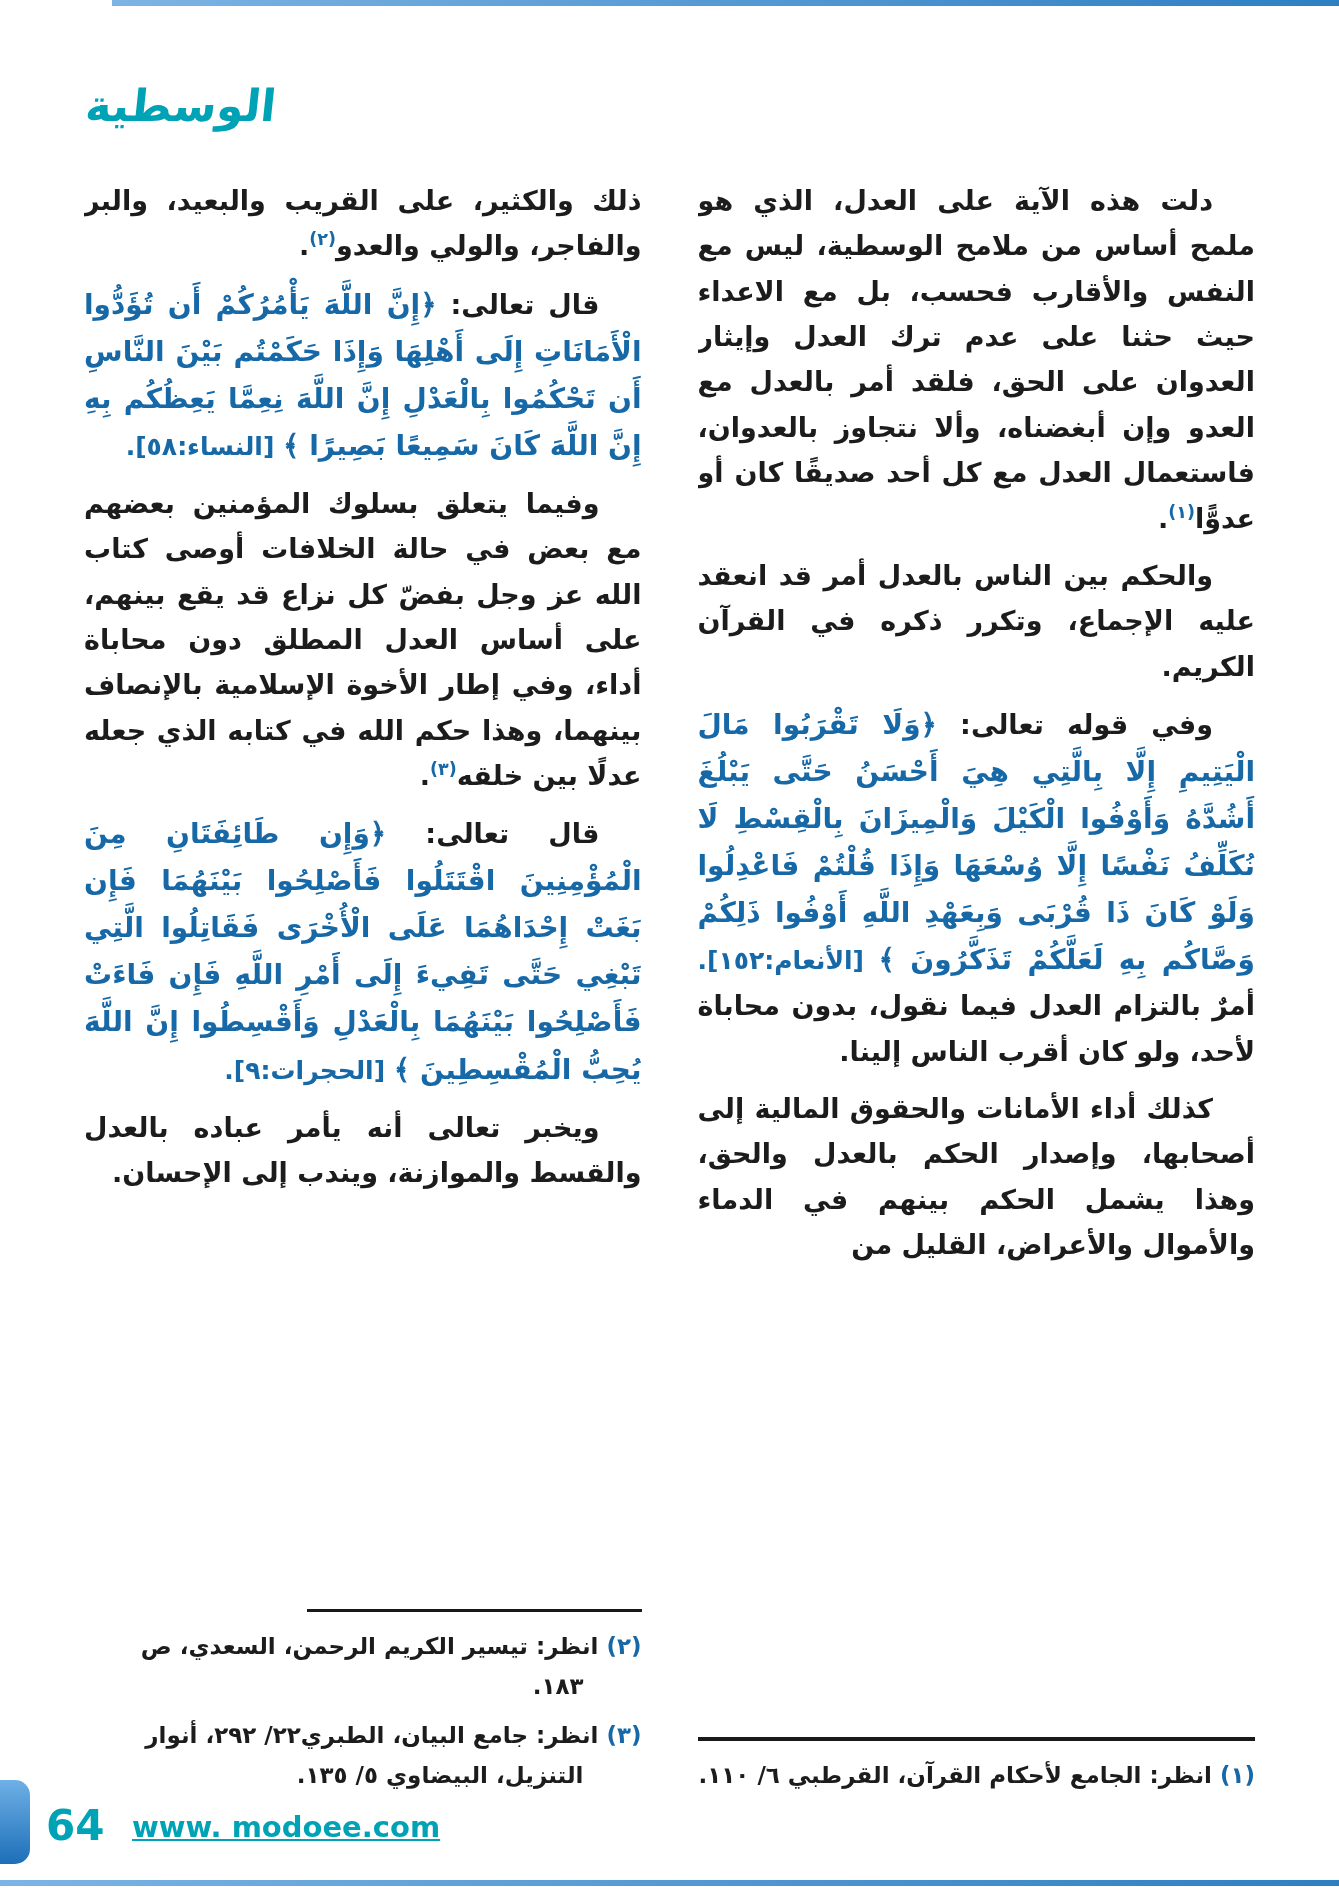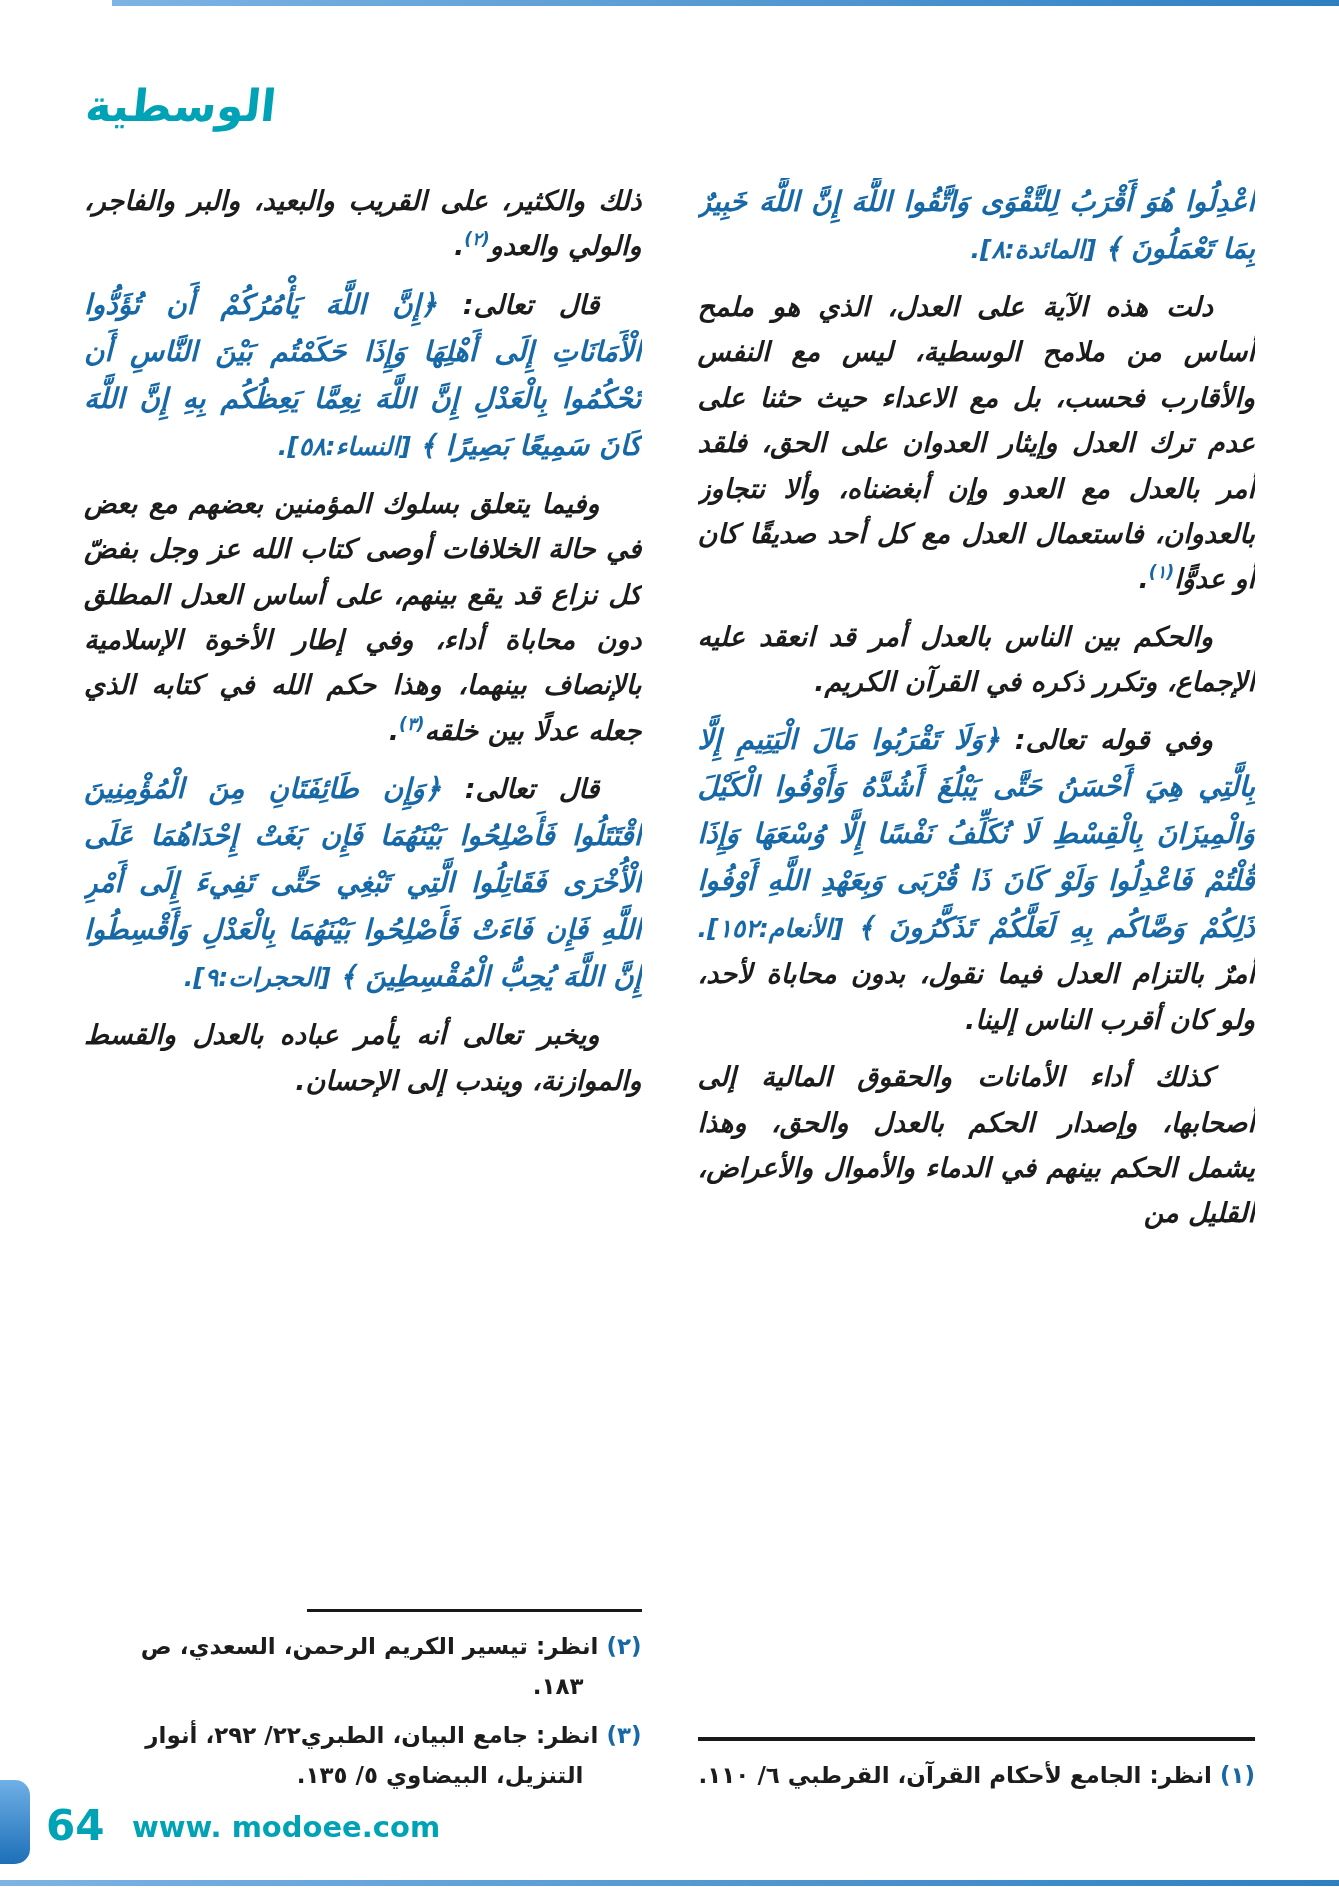--- a/index.html
+++ b/index.html
@@ -16,21 +16,21 @@
     position: absolute; top: 80px; left: 86px; color: var(--teal, #00a3b5);
     font-size: 44px; font-weight: bold; transform: skewX(-6deg); direction: rtl;
   }
   .columns {
     position: absolute; top: 178px; right: 84px; left: 84px; height: 1625px;
     display: flex; gap: 56px;
   }
   .col { flex: 1 1 0; display: flex; flex-direction: column; overflow: hidden; }
   .para {
     font-size: 27px; line-height: 1.68; color: #1c1c1c; font-weight: bold;
-    text-align: justify; margin-bottom: 12px; font-style: italic;
+    text-align: justify; margin-bottom: 12px;
   }
   .para.indent { text-indent: 42px; }
   .seg-body { color: #1c1c1c; }
   .seg-quran { color: var(--quran-blue, #1668a6); font-size: 28px; }
   .seg-ref { color: var(--quran-blue, #1668a6); font-size: 25px; }
   .seg-sup { color: var(--quran-blue, #1668a6); font-size: 0.65em; vertical-align: super; }
   .footnotes { margin-top: auto; padding-top: 6px; }
   .fn-rule { height: 4px; background: #191919; margin-bottom: 14px; }
   .fn-rule.partial { width: 60%; height: 3px; }
   .fn-para {
@@ -43,40 +43,39 @@
     position: absolute; left: 0; bottom: 26px; width: 30px; height: 84px;
     border-radius: 0 15px 15px 0;
     background: linear-gradient(180deg, #6fb0e6, #1d6fb8);
   }
   .page-number {
     position: absolute; left: 46px; bottom: 40px; color: var(--teal, #00a3b5);
     font-size: 42px; font-weight: bold;
   }
   .website {
     position: absolute; left: 132px; bottom: 46px; color: var(--teal, #00a3b5);
-    font-size: 29px; font-weight: bold; direction: ltr;
+    font-size: 29px; font-weight: bold; direction: ltr; text-decoration: underline;
   }
   .bottom-rule {
     position: absolute; left: 0; right: 0; bottom: 4px; height: 6px;
     background: linear-gradient(to right, #7db4e4, var(--rule-blue, #2e7fc2));
   }
 </style>
 </head>
 <body>
 
 <div class="page">
 
   <div class="top-rule"></div>
 
   <div class="logo">الوسطية</div>
 
   <div class="columns">
 
     <section class="col">
-      <p class="para"><span class="seg-quran">اعْدِلُوا هُوَ أَقْرَبُ لِلتَّقْوَى وَاتَّقُوا اللَّهَ إِنَّ اللَّهَ خَبِيرٌ بِمَا تَعْمَلُونَ ﴾</span><span class="seg-ref"> [المائدة:٨].</span></p>
       <p class="para indent"><span class="seg-body">دلت هذه الآية على العدل، الذي هو ملمح أساس من ملامح الوسطية، ليس مع النفس والأقارب فحسب، بل مع الاعداء حيث حثنا على عدم ترك العدل وإيثار العدوان على الحق، فلقد أمر بالعدل مع العدو وإن أبغضناه، وألا نتجاوز بالعدوان، فاستعمال العدل مع كل أحد صديقًا كان أو عدوًّا</span><span class="seg-sup">(١)</span><span class="seg-body">.</span></p>
       <p class="para indent"><span class="seg-body">والحكم بين الناس بالعدل أمر قد انعقد عليه الإجماع، وتكرر ذكره في القرآن الكريم.</span></p>
       <p class="para indent"><span class="seg-body">وفي قوله تعالى: </span><span class="seg-quran">﴿وَلَا تَقْرَبُوا مَالَ الْيَتِيمِ إِلَّا بِالَّتِي هِيَ أَحْسَنُ حَتَّى يَبْلُغَ أَشُدَّهُ وَأَوْفُوا الْكَيْلَ وَالْمِيزَانَ بِالْقِسْطِ لَا نُكَلِّفُ نَفْسًا إِلَّا وُسْعَهَا وَإِذَا قُلْتُمْ فَاعْدِلُوا وَلَوْ كَانَ ذَا قُرْبَى وَبِعَهْدِ اللَّهِ أَوْفُوا ذَلِكُمْ وَصَّاكُم بِهِ لَعَلَّكُمْ تَذَكَّرُونَ ﴾</span><span class="seg-ref"> [الأنعام:١٥٢]. </span><span class="seg-body">أمرٌ بالتزام العدل فيما نقول، بدون محاباة لأحد، ولو كان أقرب الناس إلينا.</span></p>
       <p class="para indent"><span class="seg-body">كذلك أداء الأمانات والحقوق المالية إلى أصحابها، وإصدار الحكم بالعدل والحق، وهذا يشمل الحكم بينهم في الدماء والأموال والأعراض، القليل من</span></p>
       <div class="footnotes">
         <div class="fn-rule"></div>
         <p class="fn-para"><span class="seg-fnum">(١)</span><span class="seg-fn"> انظر: الجامع لأحكام القرآن، القرطبي ٦/ ١١٠.</span></p>
       </div>
     </section>
 

